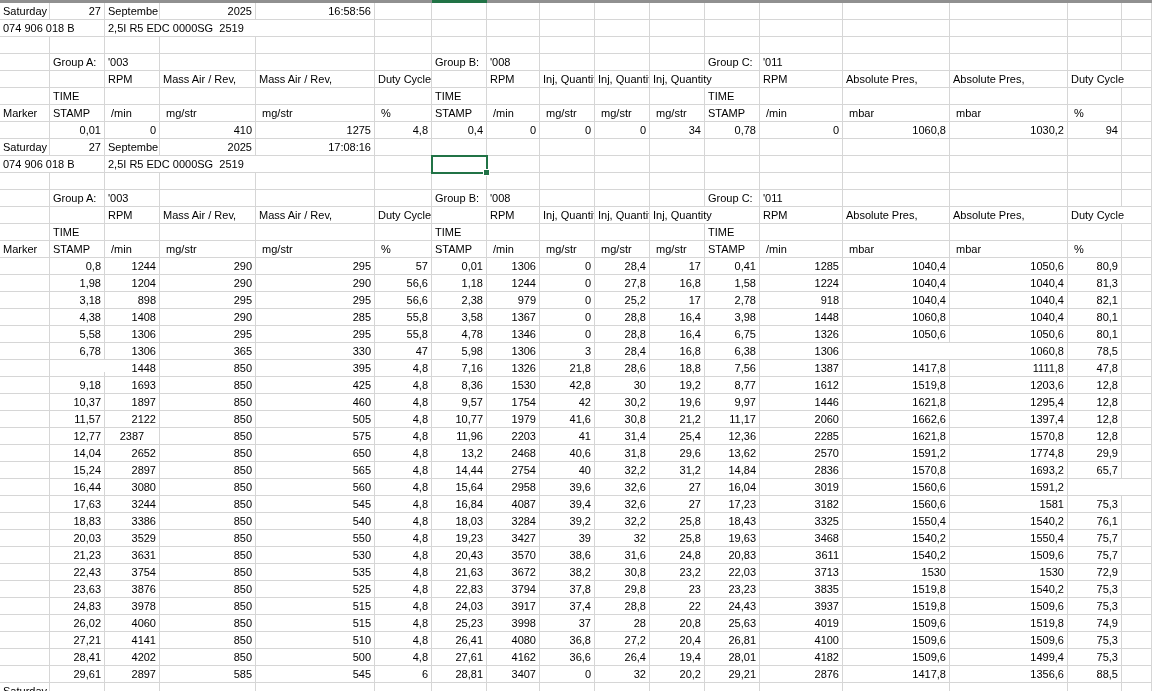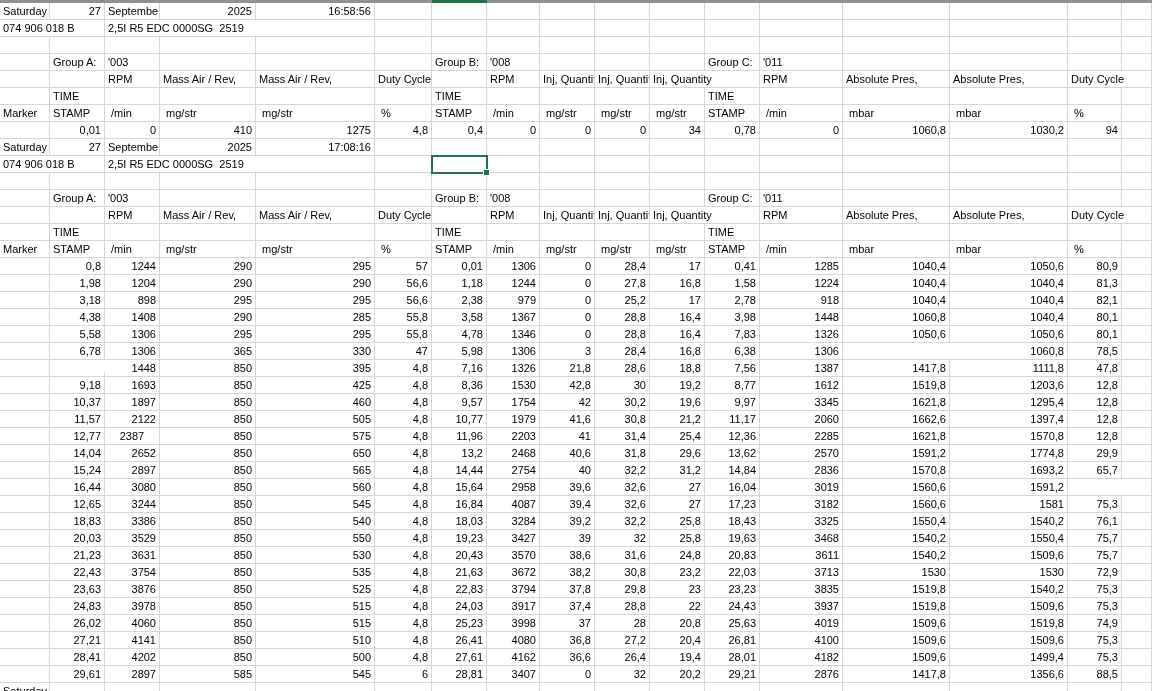--- a/index.html
+++ b/index.html
@@ -378,21 +378,21 @@
         <div class="cell r" style="width: 55px;">5,58</div>
         <div class="cell r" style="width: 55px;">1306</div>
         <div class="cell r" style="width: 96px;">295</div>
         <div class="cell r" style="width: 119px;">295</div>
         <div class="cell r" style="width: 57px;">55,8</div>
         <div class="cell r" style="width: 55px;">4,78</div>
         <div class="cell r" style="width: 53px;">1346</div>
         <div class="cell r" style="width: 55px;">0</div>
         <div class="cell r" style="width: 55px;">28,8</div>
         <div class="cell r" style="width: 55px;">16,4</div>
-        <div class="cell r" style="width: 55px;">7,83</div>
+        <div class="cell r" style="width: 55px;">6,75</div>
         <div class="cell r" style="width: 83px;">1326</div>
         <div class="cell r" style="width: 107px;">1050,6</div>
         <div class="cell r" style="width: 118px;">1050,6</div>
         <div class="cell r" style="width: 54px;">80,1</div>
         <div class="cell" style="width: 30px;"></div>
       </div>
       <div class="row">
         <div class="cell" style="width: 50px;"></div>
         <div class="cell r" style="width: 55px;">6,78</div>
         <div class="cell r" style="width: 55px;">1306</div>
@@ -455,21 +455,21 @@
         <div class="cell r" style="width: 55px;">1897</div>
         <div class="cell r" style="width: 96px;">850</div>
         <div class="cell r" style="width: 119px;">460</div>
         <div class="cell r" style="width: 57px;">4,8</div>
         <div class="cell r" style="width: 55px;">9,57</div>
         <div class="cell r" style="width: 53px;">1754</div>
         <div class="cell r" style="width: 55px;">42</div>
         <div class="cell r" style="width: 55px;">30,2</div>
         <div class="cell r" style="width: 55px;">19,6</div>
         <div class="cell r" style="width: 55px;">9,97</div>
-        <div class="cell r" style="width: 83px;">3345</div>
+        <div class="cell r" style="width: 83px;">1446</div>
         <div class="cell r" style="width: 107px;">1621,8</div>
         <div class="cell r" style="width: 118px;">1295,4</div>
         <div class="cell r" style="width: 54px;">12,8</div>
         <div class="cell" style="width: 30px;"></div>
       </div>
       <div class="row">
         <div class="cell" style="width: 50px;"></div>
         <div class="cell r" style="width: 55px;">11,57</div>
         <div class="cell r" style="width: 55px;">2122</div>
         <div class="cell r" style="width: 96px;">850</div>
@@ -558,21 +558,21 @@
         <div class="cell r" style="width: 55px;">27</div>
         <div class="cell r" style="width: 55px;">16,04</div>
         <div class="cell r" style="width: 83px;">3019</div>
         <div class="cell r" style="width: 107px;">1560,6</div>
         <div class="cell r" style="width: 118px;">1591,2</div>
         <div class="cell r" style="width: 54px; margin-top: 20px;">71,7</div>
         <div class="cell" style="width: 30px;"></div>
       </div>
       <div class="row">
         <div class="cell" style="width: 50px;"></div>
-        <div class="cell r" style="width: 55px;">12,65</div>
+        <div class="cell r" style="width: 55px;">17,63</div>
         <div class="cell r" style="width: 55px;">3244</div>
         <div class="cell r" style="width: 96px;">850</div>
         <div class="cell r" style="width: 119px;">545</div>
         <div class="cell r" style="width: 57px;">4,8</div>
         <div class="cell r" style="width: 55px;">16,84</div>
         <div class="cell r" style="width: 53px;">4087</div>
         <div class="cell r" style="width: 55px;">39,4</div>
         <div class="cell r" style="width: 55px;">32,6</div>
         <div class="cell r" style="width: 55px;">27</div>
         <div class="cell r" style="width: 55px;">17,23</div>

